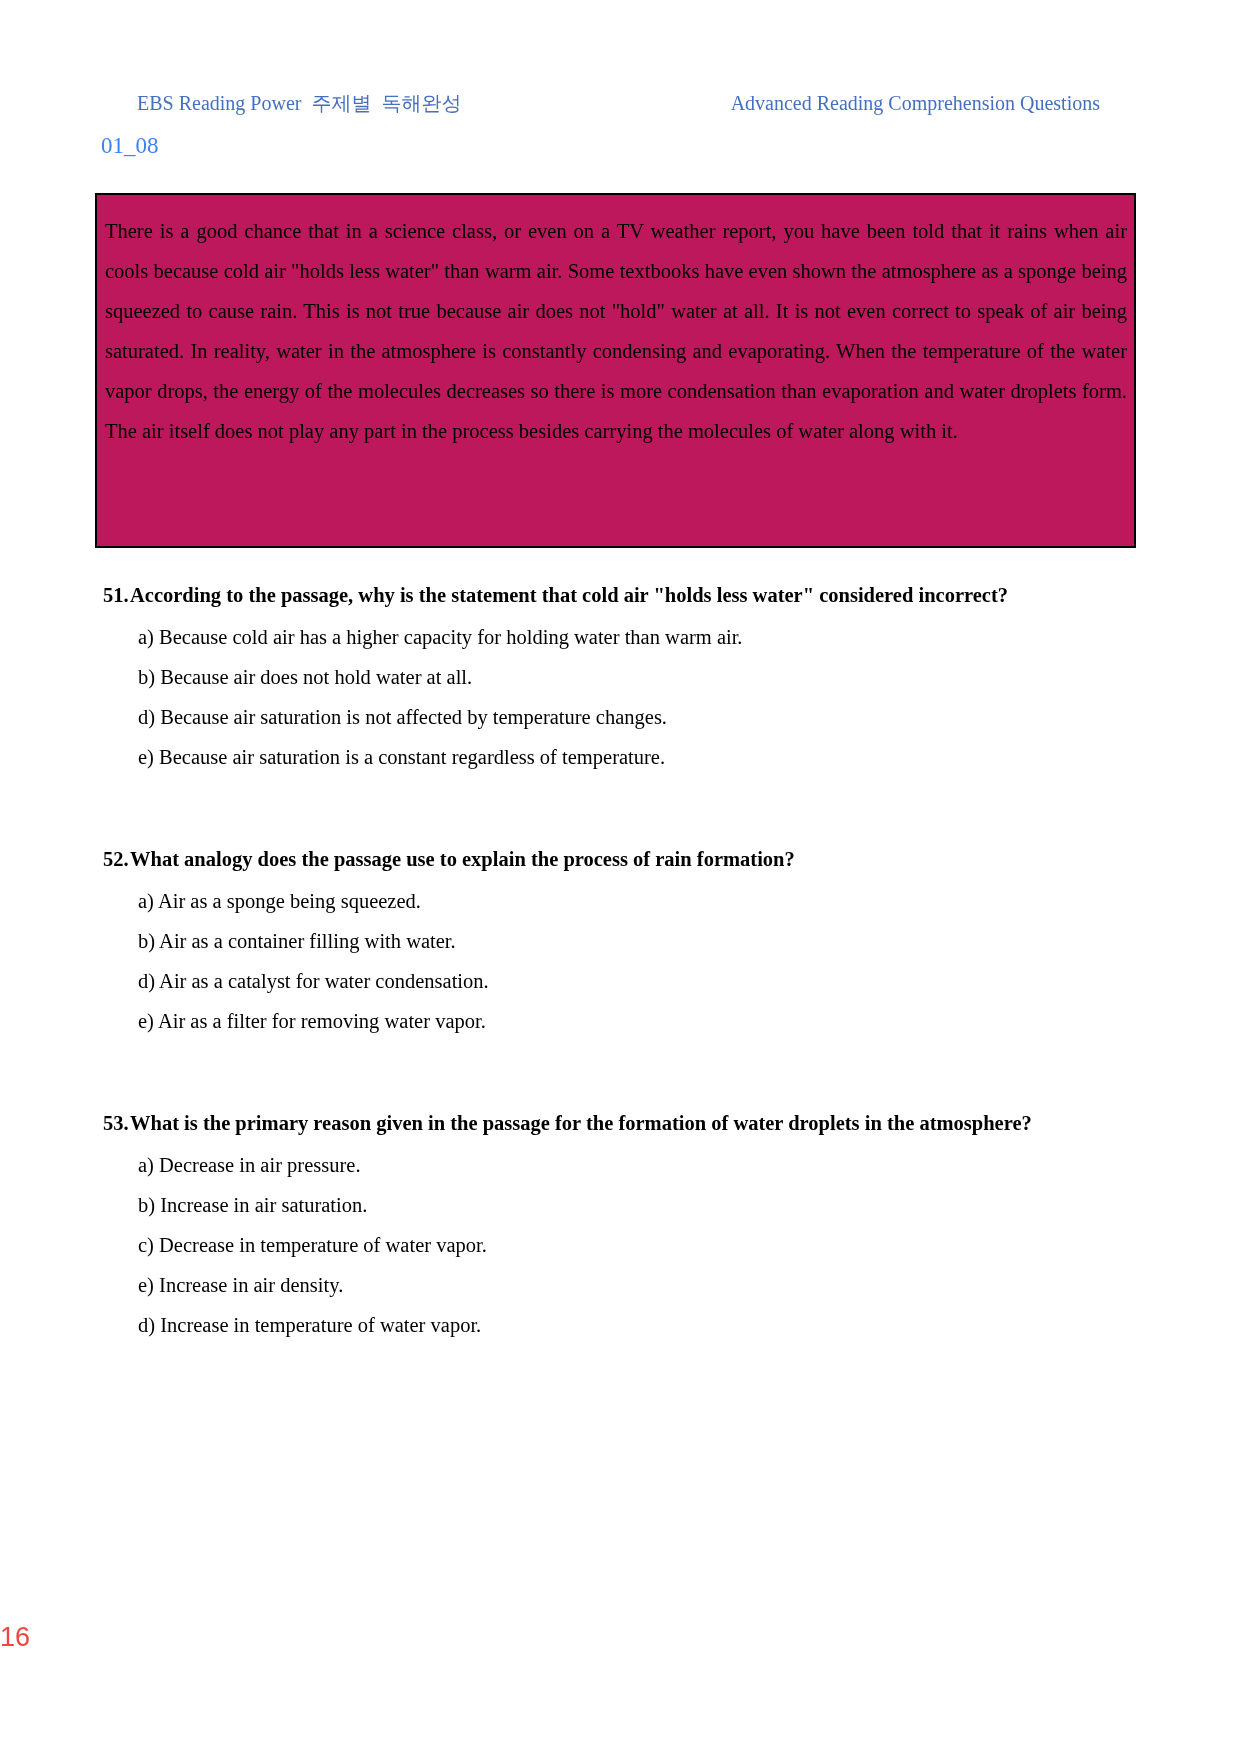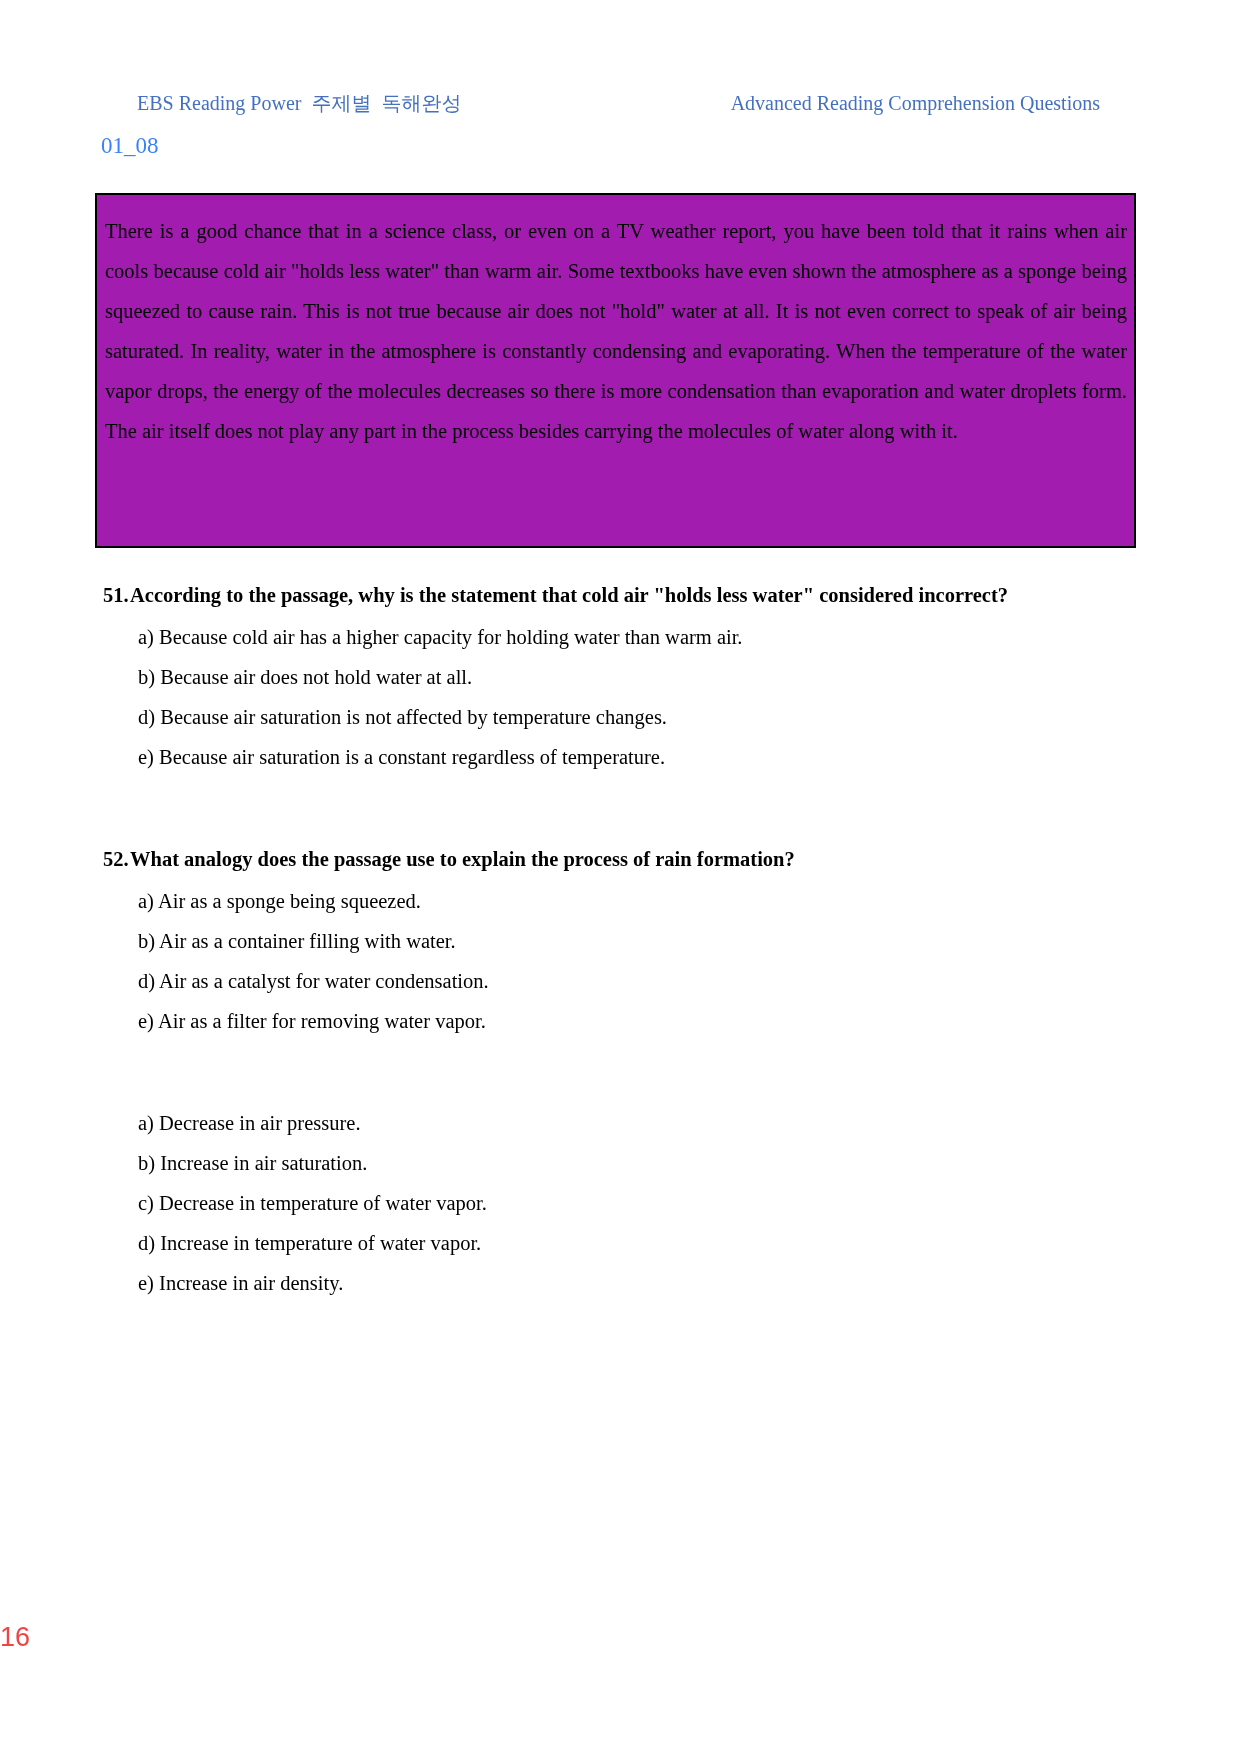--- a/index.html
+++ b/index.html
@@ -47,21 +47,21 @@
 
   
   .passage-box {
     position: absolute;
     top: 193px;
     left: 95px;
     width: 1041px;
     min-height: 355px;
     border: 2px solid #000000;
     padding: 16px 7px 15px 8px;
-    background: #a21caf;
+    background: #be185d;
   }
   .passage-text {
     font-size: 20.5px;
     line-height: 40px;
     text-align: justify;
     color: #000000;
   }
 
   
   .questions {
@@ -136,26 +136,30 @@
       </div>
       <div class="options">
         <div class="option">a) Air as a sponge being squeezed.</div>
         <div class="option">b) Air as a container filling with water.</div>
         <div class="option">d) Air as a catalyst for water condensation.</div>
         <div class="option">e) Air as a filter for removing water vapor.</div>
       </div>
     </div>
 
     <div class="question-block">
+      <div class="question-head">
+        <span class="qnum">53.</span>
+        <span class="qtext">What is the primary reason given in the passage for the formation of water droplets in the atmosphere?</span>
+      </div>
       <div class="options">
         <div class="option">a) Decrease in air pressure.</div>
         <div class="option">b) Increase in air saturation.</div>
         <div class="option">c) Decrease in temperature of water vapor.</div>
+        <div class="option">e) Increase in air density.</div>
         <div class="option">d) Increase in temperature of water vapor.</div>
-        <div class="option">e) Increase in air density.</div>
       </div>
     </div>
 
   </div>
 
   <div class="doc-footer">
     <span>16</span>
   </div>
 
 </div>

